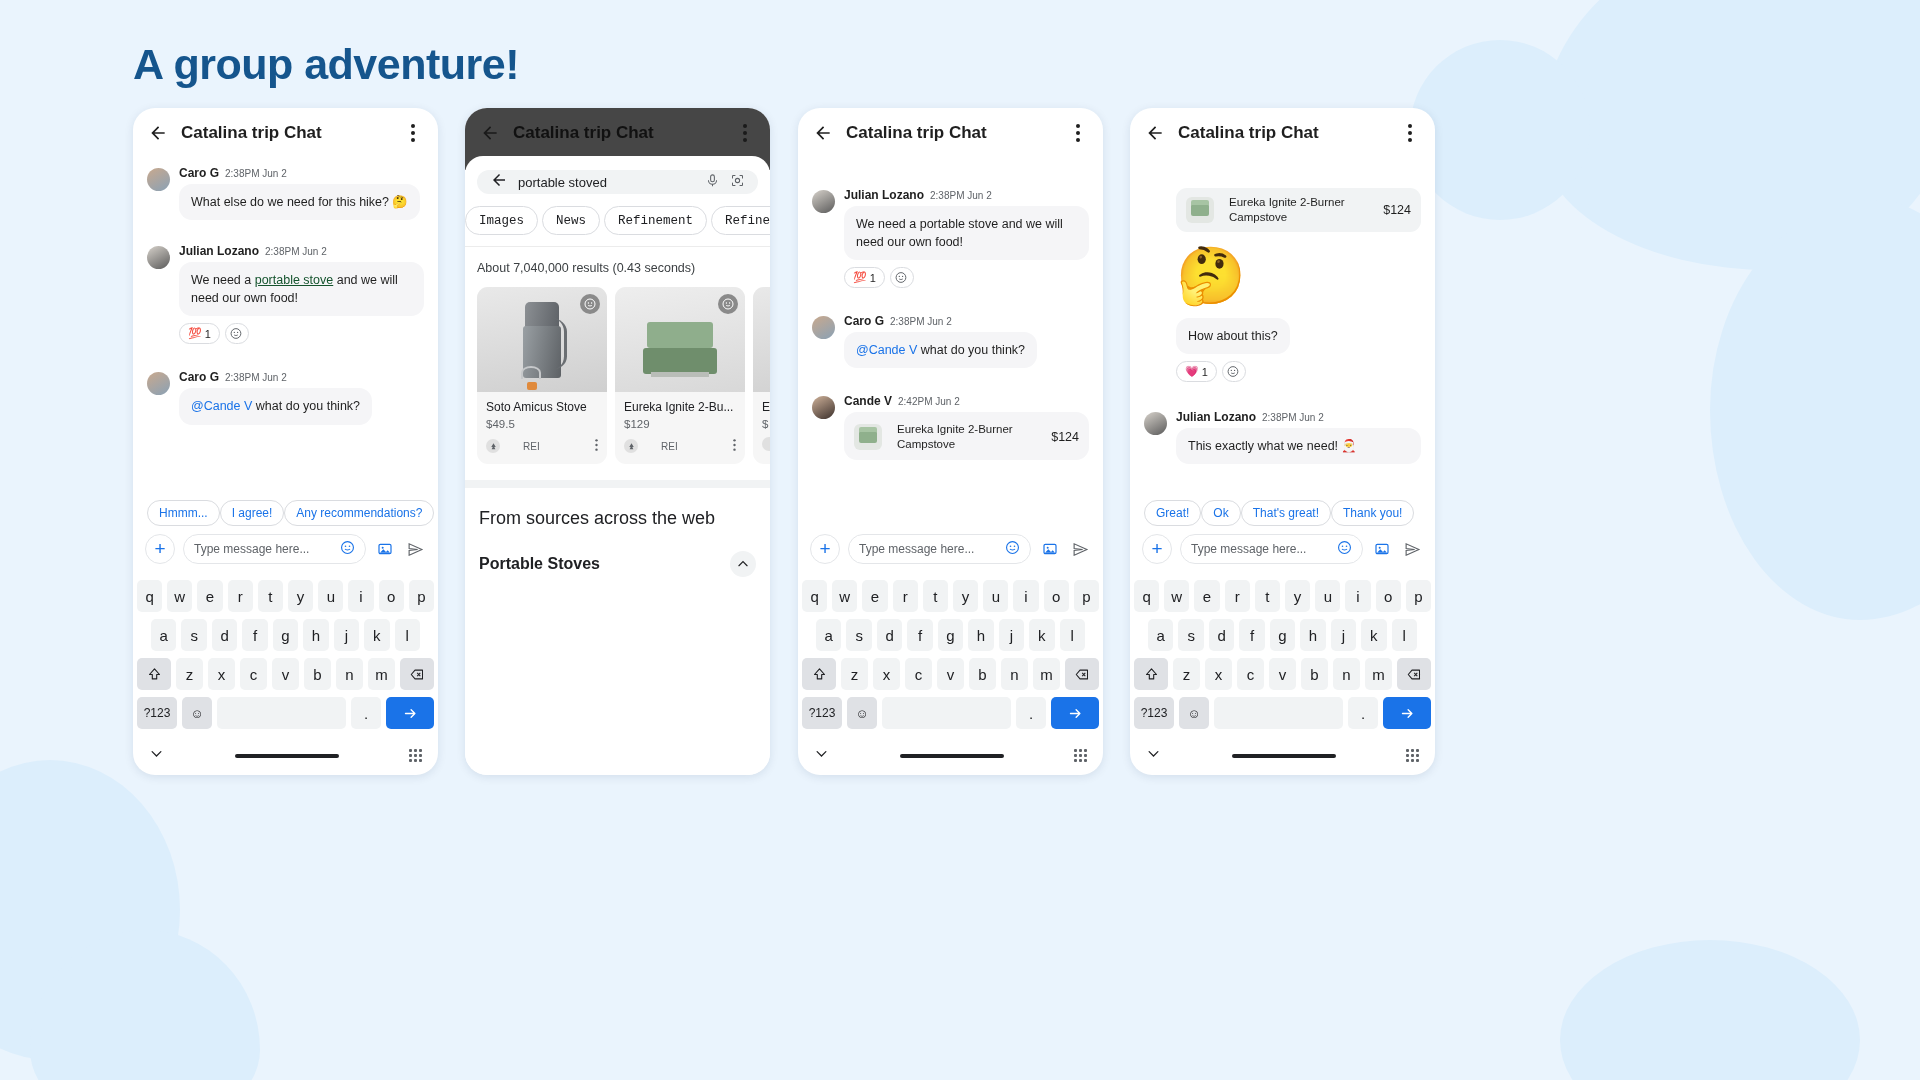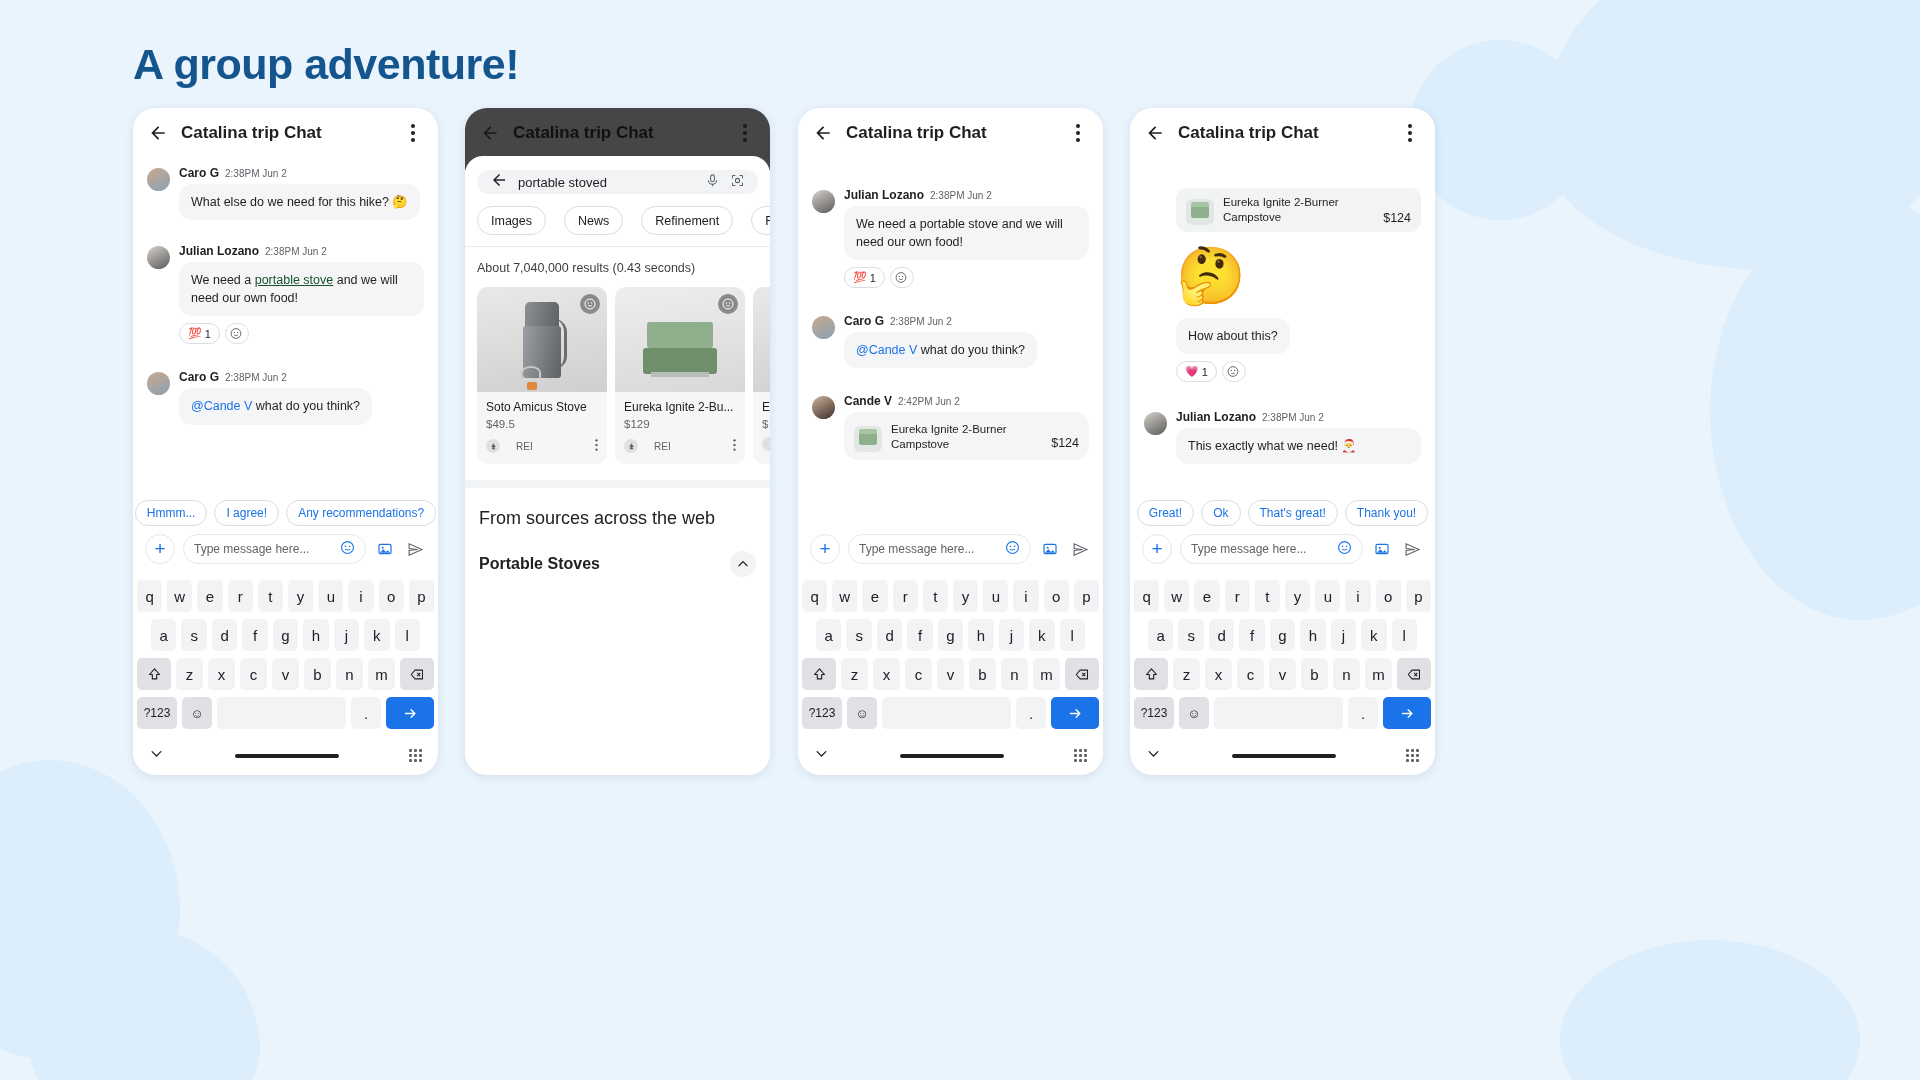--- a/index.html
+++ b/index.html
@@ -69,33 +69,33 @@
   .reaction, .add-reaction {
     height:21px; border:1px solid #dadce0; border-radius:11px;
     display:flex; align-items:center; justify-content:center;
     gap:3px; padding:0 8px; font-size:11px; background:#fff; color:#1f1f1f;
     cursor:pointer;
   }
   .add-reaction { width:24px; padding:0; }
 
   
   .prod-chip {
-    display:flex; align-items:flex-end; gap:9px;
+    display:flex; align-items:center; gap:15px;
     background:#f1f3f4; border-radius:11px; padding:7px 10px; margin-top:2px;
   }
   .prod-thumb { width:28px; height:26px; border-radius:6px; background:#e3e7e3; position:relative; overflow:hidden; flex:none;}
   .prod-thumb i { position:absolute; left:5px; top:7px; width:18px; height:12px; background:#8fb08c; border-radius:2px; display:block;}
   .prod-thumb i:after{content:"";position:absolute;left:0;top:-4px;width:18px;height:5px;background:#a7c4a3;border-radius:2px 2px 0 0;}
   .prod-name { font-size:11.5px; line-height:1.3; color:#1f1f1f; flex:1;}
   .prod-price { font-size:12.5px; font-weight:normal; color:#1f1f1f;}
 
   .sticker { width:68px; height:68px; font-size:56px; line-height:68px; text-align:center; }
 
   
-  .chips { display:flex; gap:7px; padding:4px 14px 8px 14px; flex:none; overflow:hidden;justify-content:center;}
+  .chips { display:flex; padding:4px 14px 8px 14px; flex:none; overflow:hidden;}
   .chip {
     border:1px solid #dadce0; border-radius:14px; height:26px;
     display:flex; align-items:center; padding:0 11px;
     font-size:12px; color:#1a73e8; white-space:nowrap; background:#fff; cursor:pointer;
   }
 
   
   .inputbar { display:flex; align-items:center; gap:8px; padding:0 12px 10px 12px; flex:none;}
   .plus-btn {
     width:30px; height:30px; border-radius:50%; border:1px solid #e4e6e9;
@@ -130,33 +130,33 @@
 
   
   .dim-header { background:#464646; padding:14px 14px 26px 14px; display:flex; align-items:center; gap:12px;}
   .dim-header .title { font-size:17px; font-weight:bold; color:#111; flex:1;}
   .search-sheet { background:#fff; border-radius:18px 18px 0 0; margin-top:-14px; flex:1; overflow:hidden; position:relative;}
   .searchbar {
     margin:14px 12px 0; background:#f1f3f4; border-radius:22px; height:24px;
     display:flex; align-items:center; gap:10px; padding:0 13px;
   }
   .searchbar .q { flex:1; font-size:13px; color:#202124;}
-  .sfilters { display:flex; gap:18px; padding:12px 12px 11px; border-bottom:1px solid #ececec; overflow:hidden;}
+  .sfilters { display:flex; gap:4px; padding:12px 0 11px; border-bottom:1px solid #ececec; overflow:hidden;font-family:Liberation Mono, monospace;}
   .sfilter { border:1px solid #dadce0; border-radius:15px; height:29px; display:flex; align-items:center; padding:0 13px; font-size:12.5px; color:#202124; white-space:nowrap; cursor:pointer;}
   .results-count { padding:14px 12px 12px; font-size:12.5px; color:#3c4043;}
   .cards { display:flex; gap:8px; padding:0 12px; overflow:hidden;}
   .pcard { width:130px; flex:none; background:#f6f6f6; border-radius:11px; overflow:hidden;}
   .pcard .img { height:105px; position:relative; display:flex; align-items:flex-end; justify-content:center;}
   .pcard .img.g1 { background:linear-gradient(170deg,#e9e9e9,#cfcfcf);}
   .pcard .img.g2 { background:linear-gradient(170deg,#eeeeee,#d8d8d8);}
   .emo-badge { position:absolute; right:7px; top:7px; width:20px; height:20px; border-radius:50%; background:#8a8a8a; display:flex; align-items:center; justify-content:center; cursor:pointer;}
   .pcard .info { padding:8px 9px 9px;}
   .pcard .pt { font-size:12px; color:#202124; white-space:nowrap; overflow:hidden; text-overflow:ellipsis;}
   .pcard .pp { font-size:11.5px; color:#5f6368; margin-top:4px;}
-  .pcard .src { display:flex; align-items:center; gap:16px; margin-top:7px;}
+  .pcard .src { display:flex; align-items:center; gap:23px; margin-top:7px;}
   .pcard .src .b { width:14px; height:14px; border-radius:50%; background:#e0e0e0; display:flex; align-items:center; justify-content:center;}
   .pcard .src .n { font-size:10px; color:#5f6368; flex:1;}
   .web-sec { margin-top:16px; border-top:8px solid #f1f3f4; padding:20px 14px 0;}
   .web-sec h2 { font-size:18px; color:#202124; font-weight:normal;}
   .web-row { display:flex; align-items:center; justify-content:space-between; margin-top:22px;}
   .web-row h3 { font-size:16px; font-weight:bold; color:#202124;}
   .chev { width:26px; height:26px; border-radius:50%; background:#f1f3f4; display:flex; align-items:center; justify-content:center; cursor:pointer;}
   .web-card { margin-top:14px; background:#f6f6f6; border-radius:10px; padding:12px; font-size:12.5px; line-height:1.55; color:#202124;}
   .web-card b { font-weight:bold; }
 

